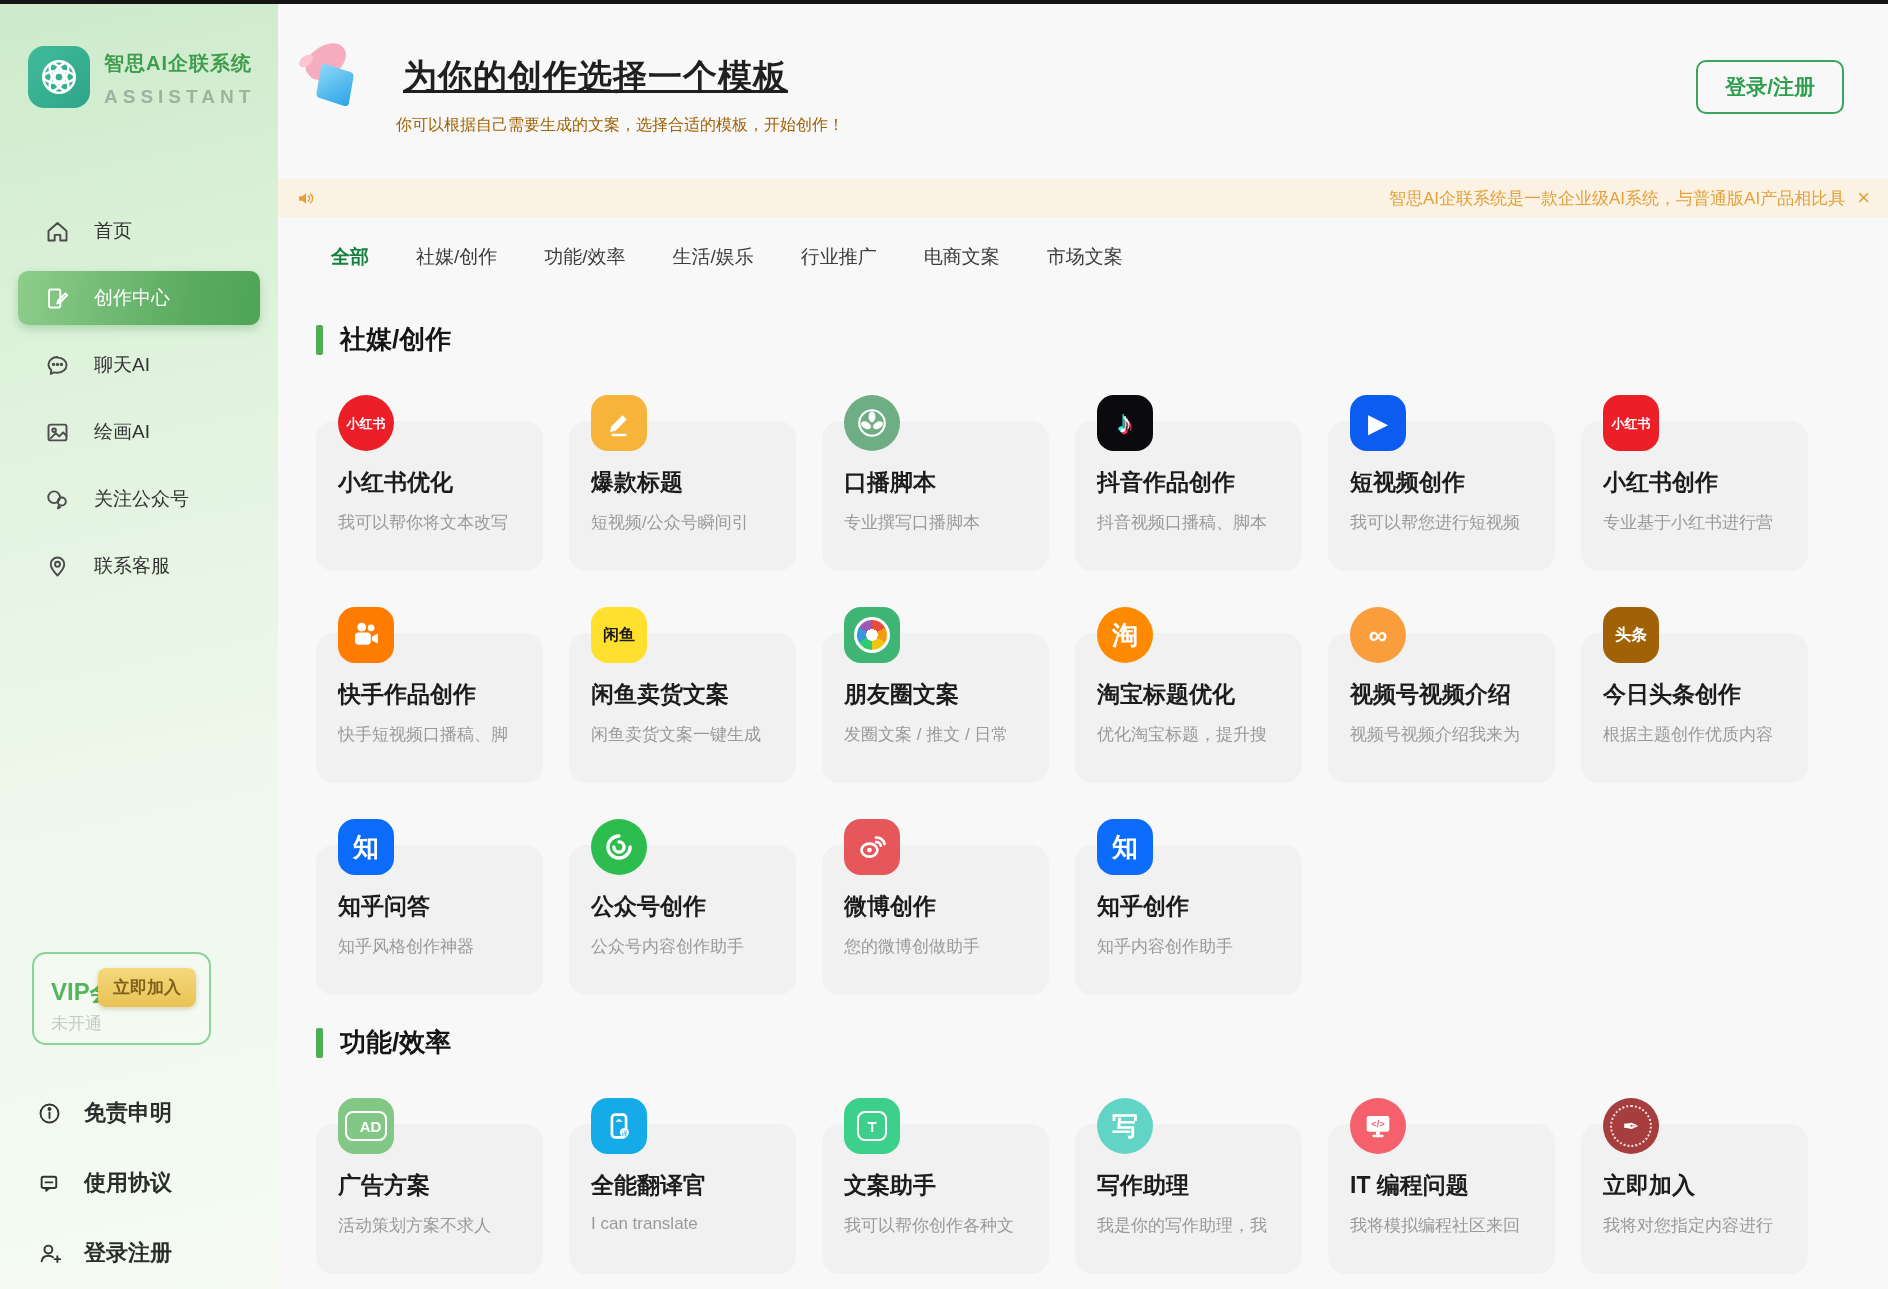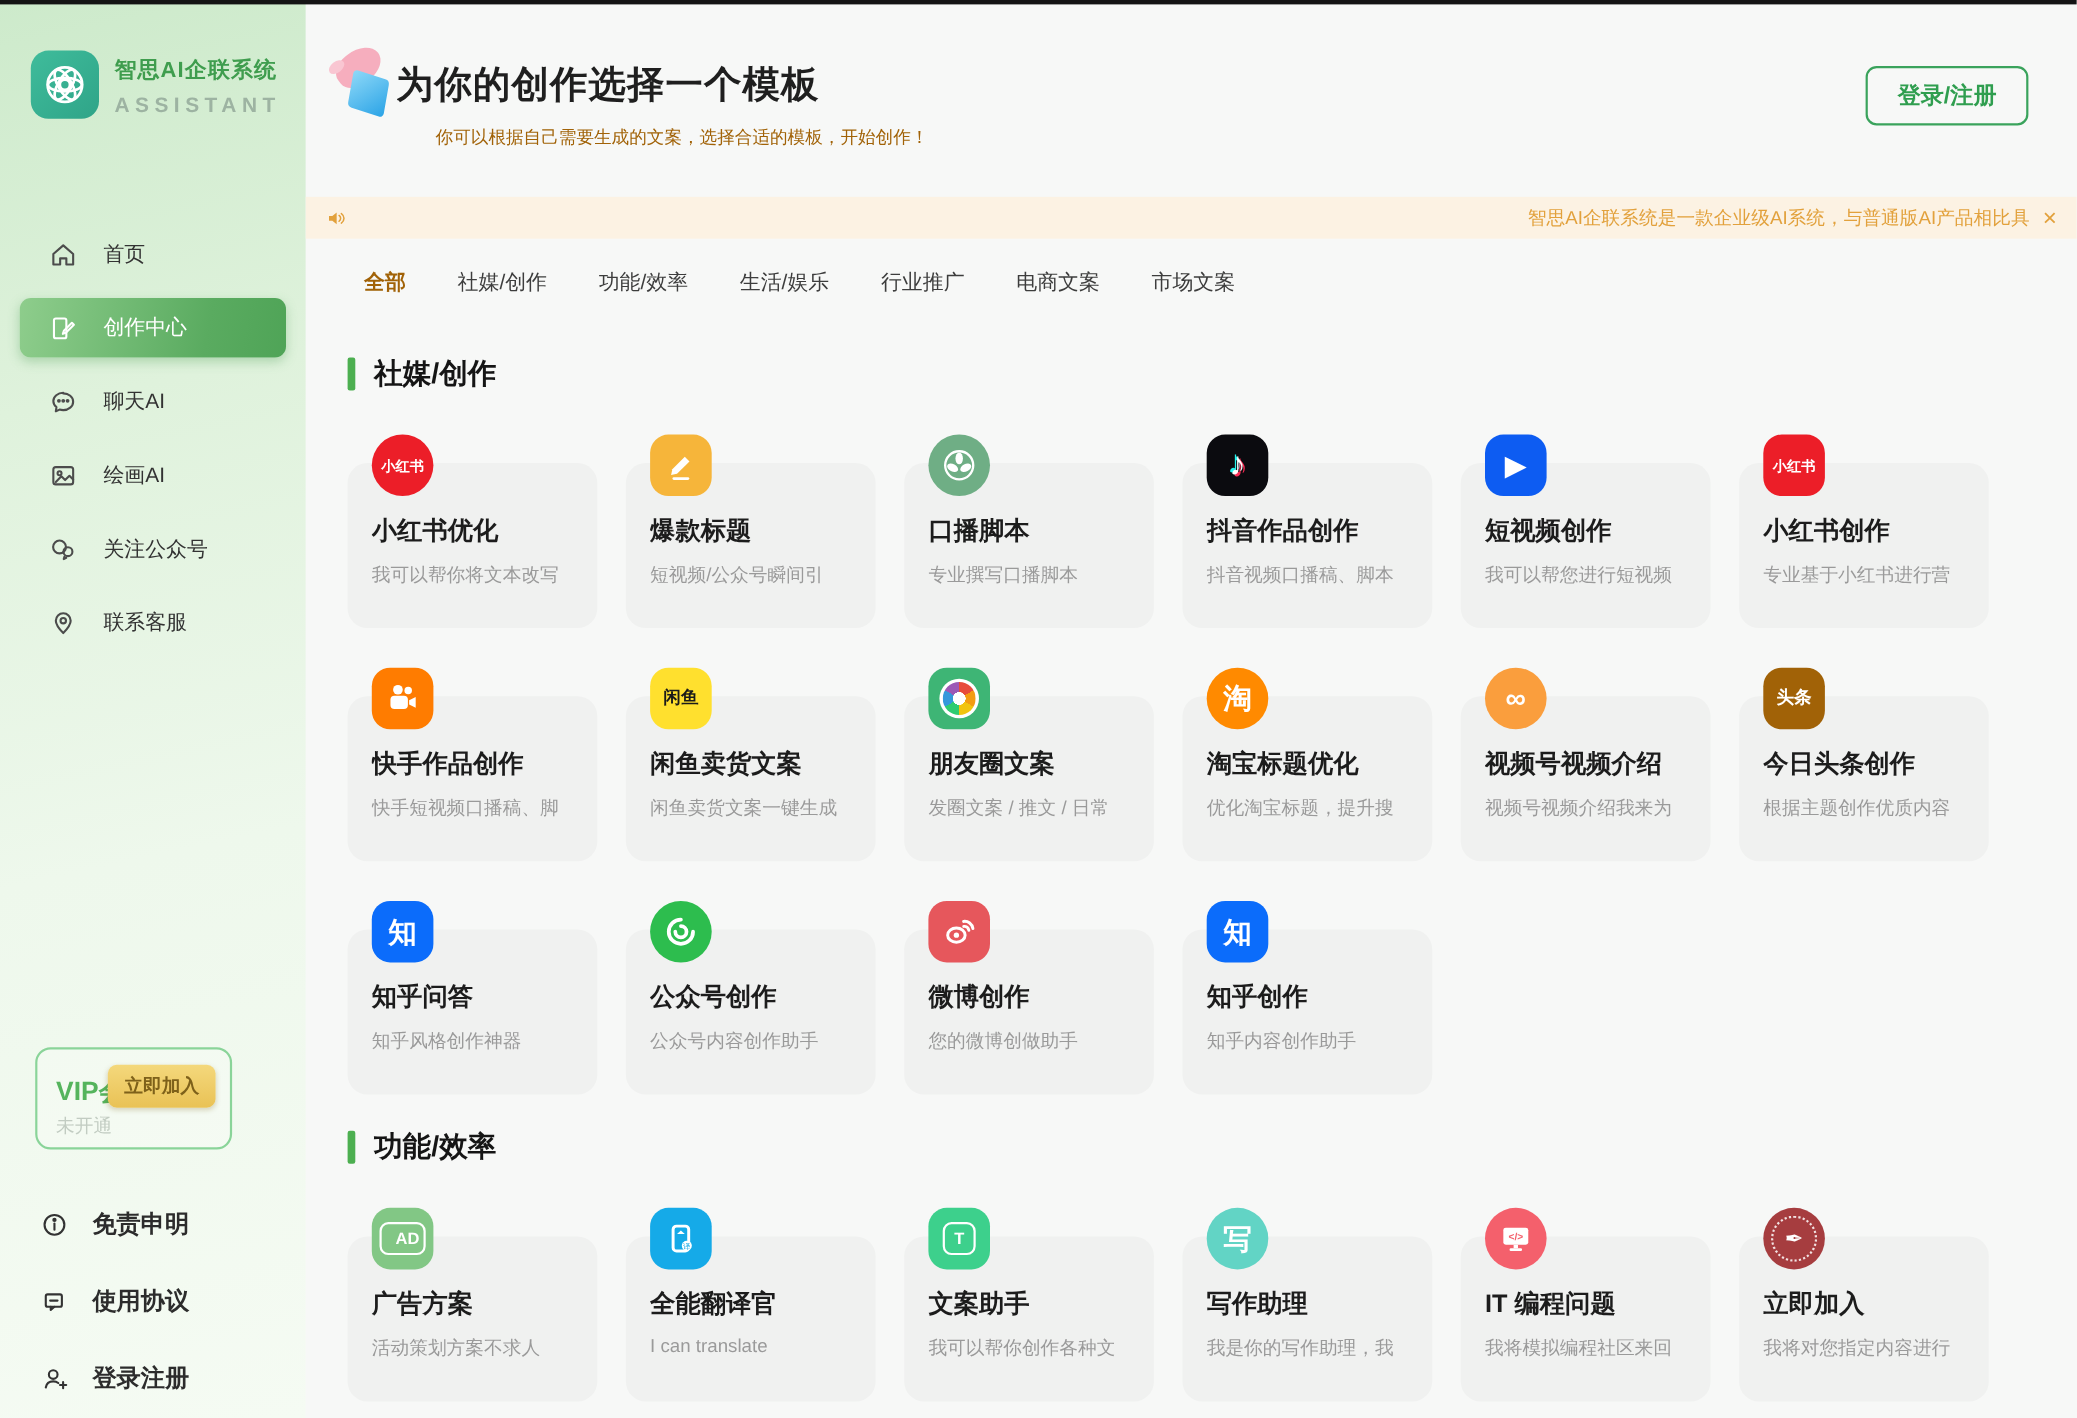--- a/index.html
+++ b/index.html
@@ -56,39 +56,39 @@
   .sf-item .nicon svg { width:100%; height:100%; stroke:currentColor; fill:none; stroke-width:1.7; stroke-linecap:round; stroke-linejoin:round; }
 
   
   .main { flex:1; position:relative; background:#f7f8f7; }
 
   .hdr { position:relative; padding:54px 0 0 38px; }
   .deco { position:absolute; left:18px; top:42px; width:60px; height:74px; }
   .deco .blob { position:absolute; left:8px; top:4px; width:44px; height:30px; background:#f6aebe; border-radius:50% 60% 55% 50%; transform:rotate(-38deg); }
   .deco .blob2 { position:absolute; left:2px; top:14px; width:16px; height:10px; background:#f9c6d2; border-radius:50%; transform:rotate(-38deg); }
   .deco .diamond { position:absolute; left:22px; top:26px; width:34px; height:34px; background:linear-gradient(135deg,#8fd9f8,#2aa3e6); transform:rotate(18deg) skew(8deg); border-radius:4px; }
-  .hdr-title { margin-left:44px; font-size:34px; font-weight:800; color:#1f1f1f; letter-spacing:1px; }
+  .hdr-title { margin-left:87px; font-size:34px; font-weight:800; color:#1f1f1f; letter-spacing:1px;text-decoration:underline; }
   .hdr-sub { margin:15px 0 0 80px; font-size:16px; color:#a16207; }
   .login-btn {
     position:absolute; right:44px; top:60px; padding:11px 27px; border-radius:10px;
     border:2px solid #3aa35c; color:#2f9e4f; font-size:21px; font-weight:800; background:transparent; cursor:pointer;
   }
 
   .notice {
     margin-top:43px; height:38px; background:#fcf2e3; display:flex; align-items:center; padding:0 18px;
     color:#e2a13c;
   }
   .notice .spk { width:21px; height:21px; display:flex; color:#e2a13c; }
   .notice .spk svg { width:100%; height:100%; }
   .notice-text { margin-left:auto; font-size:17px; white-space:nowrap; }
   .notice-close { margin-left:12px; font-size:22px; line-height:1; cursor:pointer; }
 
   .tabs { margin:27px 0 0 53px; display:flex; gap:47px; font-size:19px; color:#3d3d3d; }
   .tab { cursor:pointer; }
-  .tab.active { color:#a16207; font-weight:800; }
+  .tab.active { color:#15803d; font-weight:800; }
 
   .sections { padding-left:38px; }
   .section { margin-top:52px; }
   .section:nth-of-type(2) { margin-top:30px; }
   .sec-head { display:flex; align-items:center; gap:17px; }
   .sec-bar { width:7px; height:30px; background:#4caf50; border-radius:2px; }
   .sec-title { font-size:26px; font-weight:800; color:#151515; }
   .grid {
     margin-top:64px; display:grid; grid-template-columns:repeat(6,227px);
     column-gap:26px; row-gap:62px;

